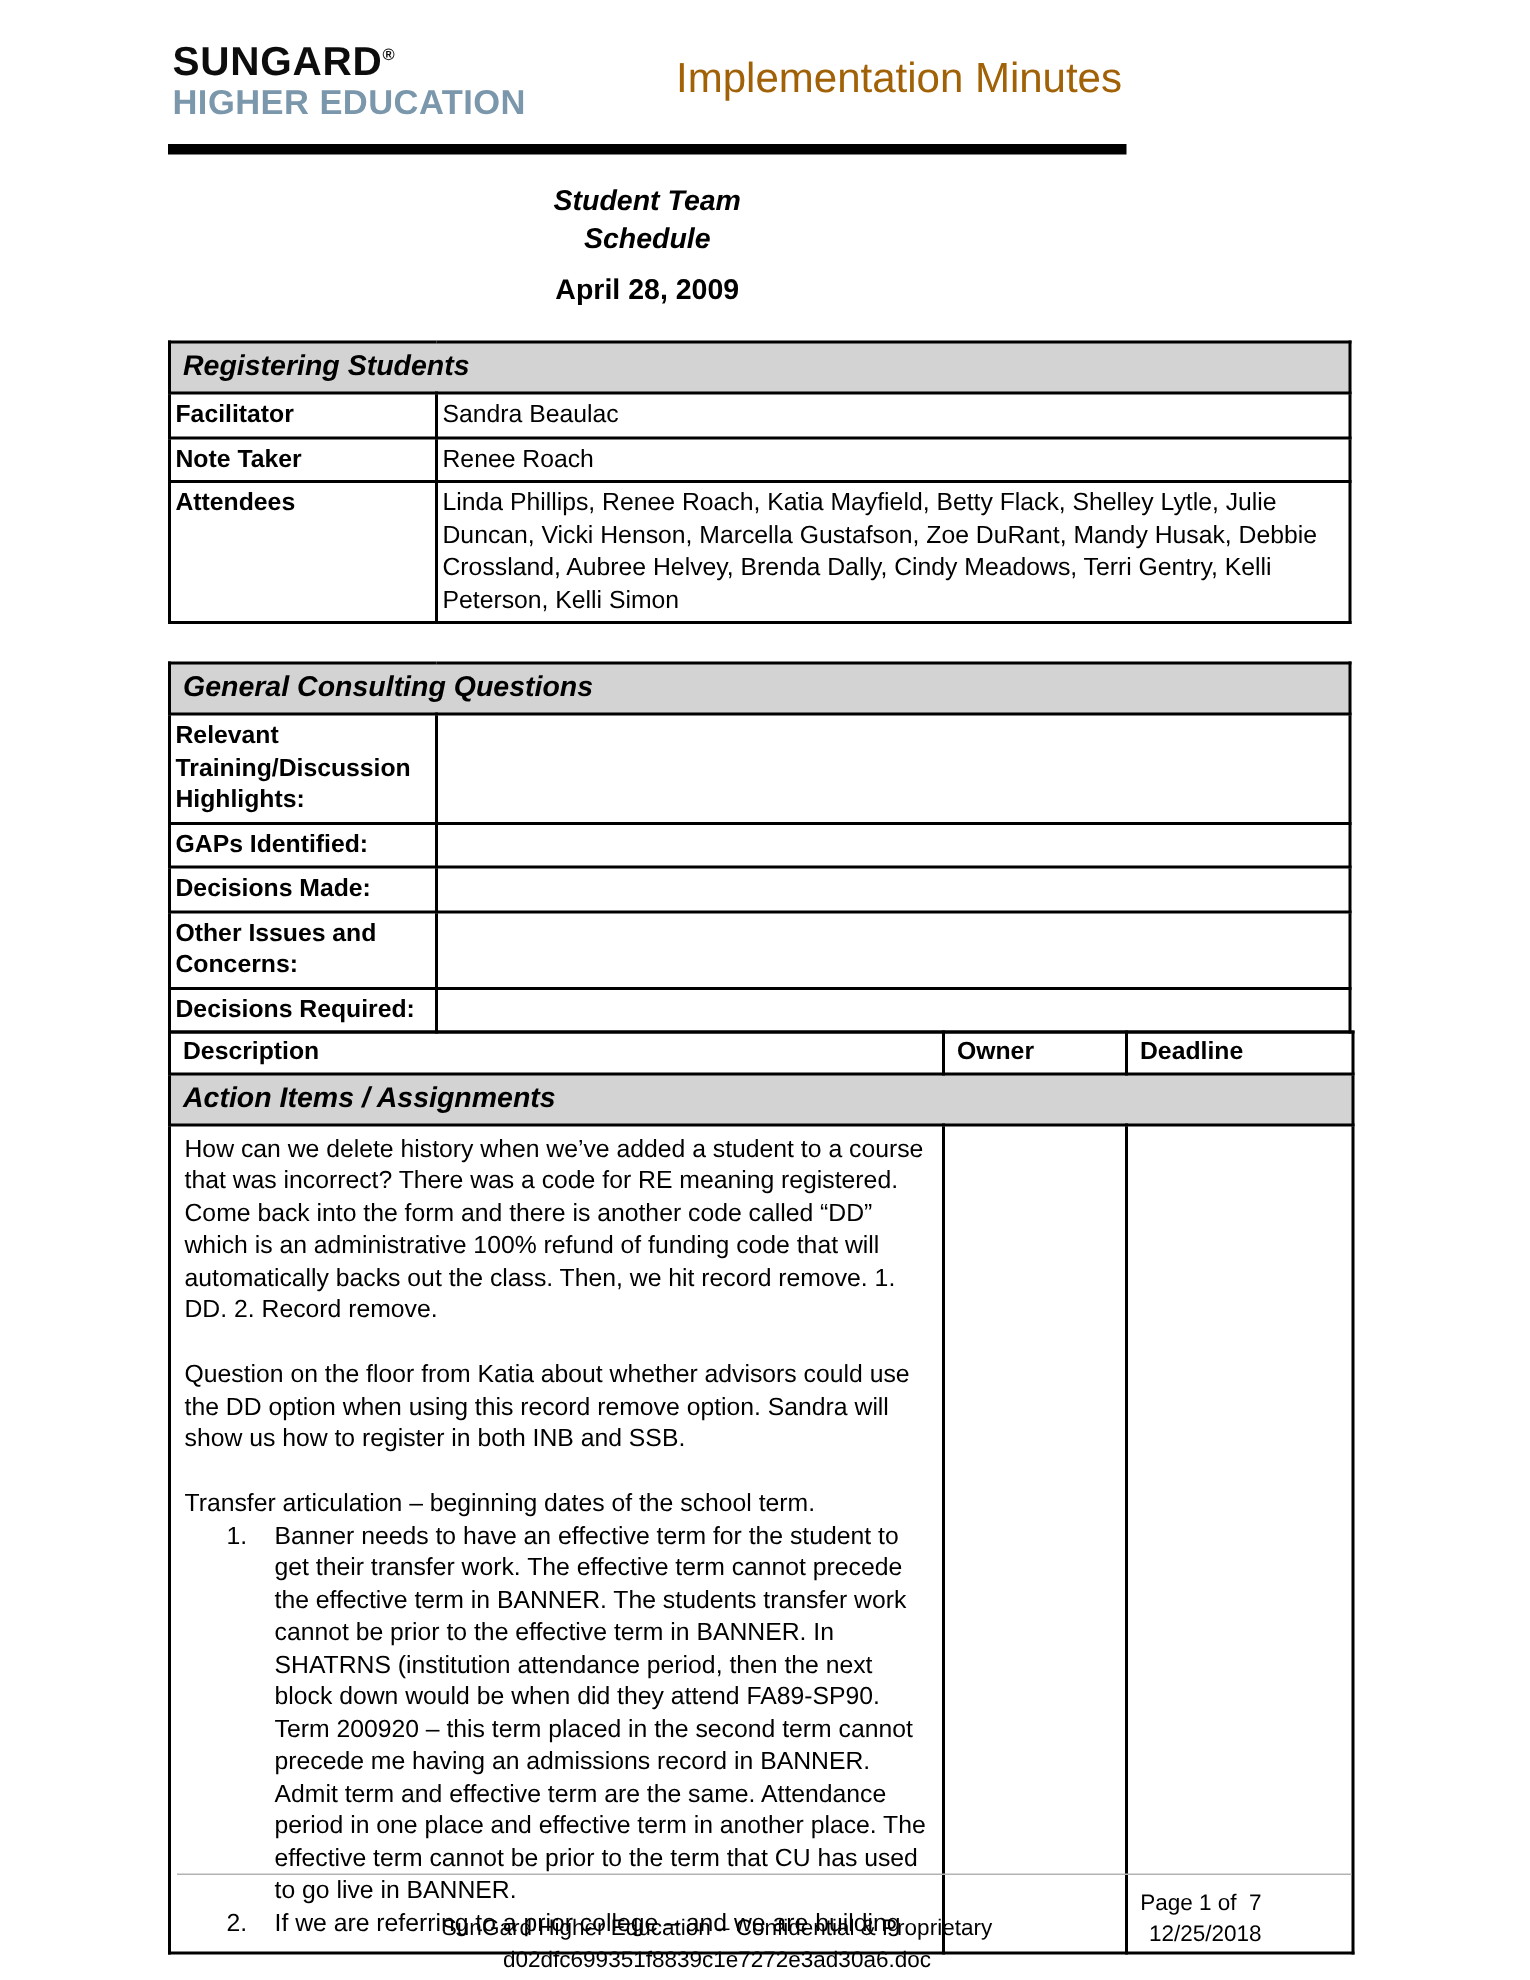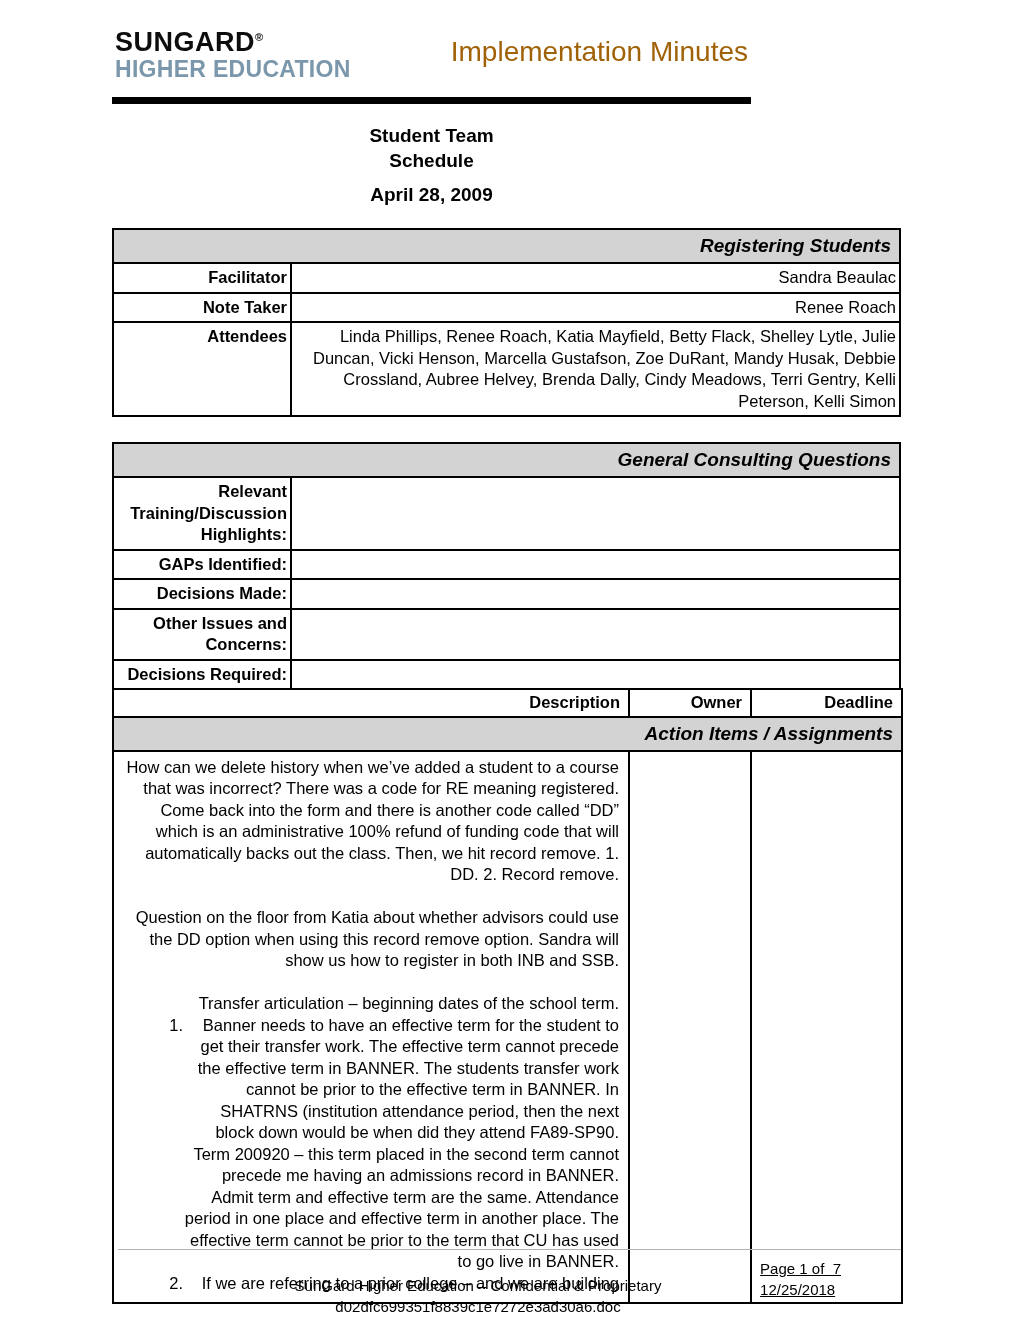--- a/index.html
+++ b/index.html
@@ -28,25 +28,25 @@
   .logo-bottom {
     font-size: 23px; font-weight: bold; letter-spacing: 0.3px;
     color: #7b97ab; line-height: 25px;
   }
   .doc-title { font-size: 28px; font-weight: normal; color: #a16207; }
 
   .rule { height: 7px; background: #000; margin-top: 15px; }
 
   
   .title-block { text-align: center; margin-top: 19px; }
-  .title-line { font-size: 19px; font-weight: bold; line-height: 25px; }
+  .title-line { font-size: 19px; font-weight: bold; line-height: 25px; font-style: italic; }
   .title-date { font-size: 19px; font-weight: bold; line-height: 25px; margin-top: 9px; }
 
   
-  table { border-collapse: collapse; width: 789px; table-layout: fixed; text-align: right; }
+  table { border-collapse: collapse; width: 789px; table-layout: fixed; }
   td {
     border: 2px solid #000; vertical-align: top;
     font-size: 16.5px; line-height: 21.5px; padding: 3px 3px;
   }
   .section-header-cell {
     background: #d3d3d3; font-weight: bold; font-style: italic;
     font-size: 19px; line-height: 24px; padding: 4px 8px;
   }
   .label-cell { font-weight: bold; }
   .t1 { margin-top: 21px; }
@@ -66,23 +66,22 @@
   .li-text { flex: 1; }
 
   
   .footer {
     position: absolute; left: 118px; top: 1249px; width: 783px;
     border-top: 1px solid #b3b3b3; padding-top: 25px;
     font-size: 15px; line-height: 21px;
   }
   .footer-center { text-align: center; width: 720px; }
   .footer-right {
-    position: absolute; top: 8px; right: 60px; 
+    position: absolute; top: 8px; right: 60px; text-align: right;
     white-space: pre;
-    text-decoration: underline;
   }
 </style>
 </head>
 <body>
 
 <div class="page">
   <div class="content">
 
     <div class="header">
       <div class="logo">

